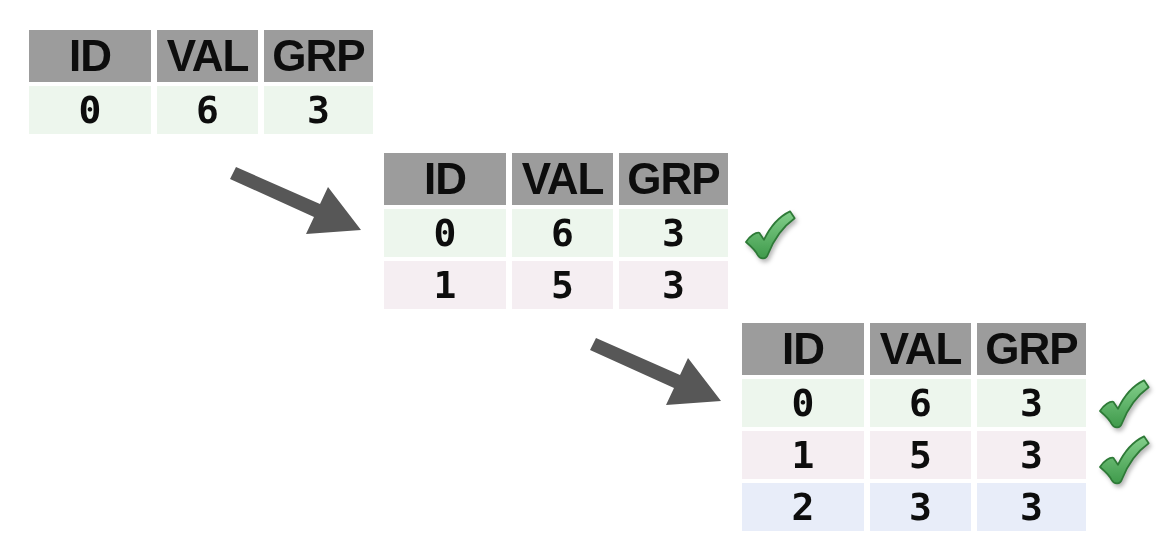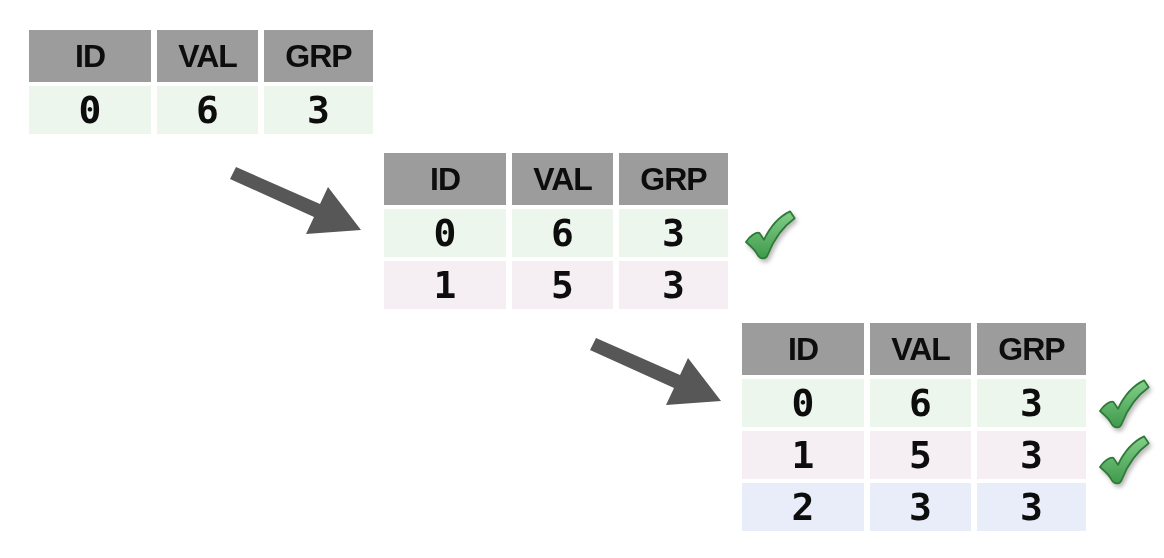--- a/index.html
+++ b/index.html
@@ -31,21 +31,21 @@
     row-gap: 4px;
   }
   .hd {
     height: 52px;
     background: #9c9c9c;
     display: flex;
     align-items: center;
     justify-content: center;
     font-family: "Liberation Sans", sans-serif;
     font-weight: 700;
-    font-size: 32px;
+    font-size: 44px;
     color: #0d0d0d;
     letter-spacing: -1px;
   }
   .cell {
     height: 48px;
     display: flex;
     align-items: center;
     justify-content: center;
     font-family: "DejaVu Sans Mono", monospace;
     font-weight: 700;

